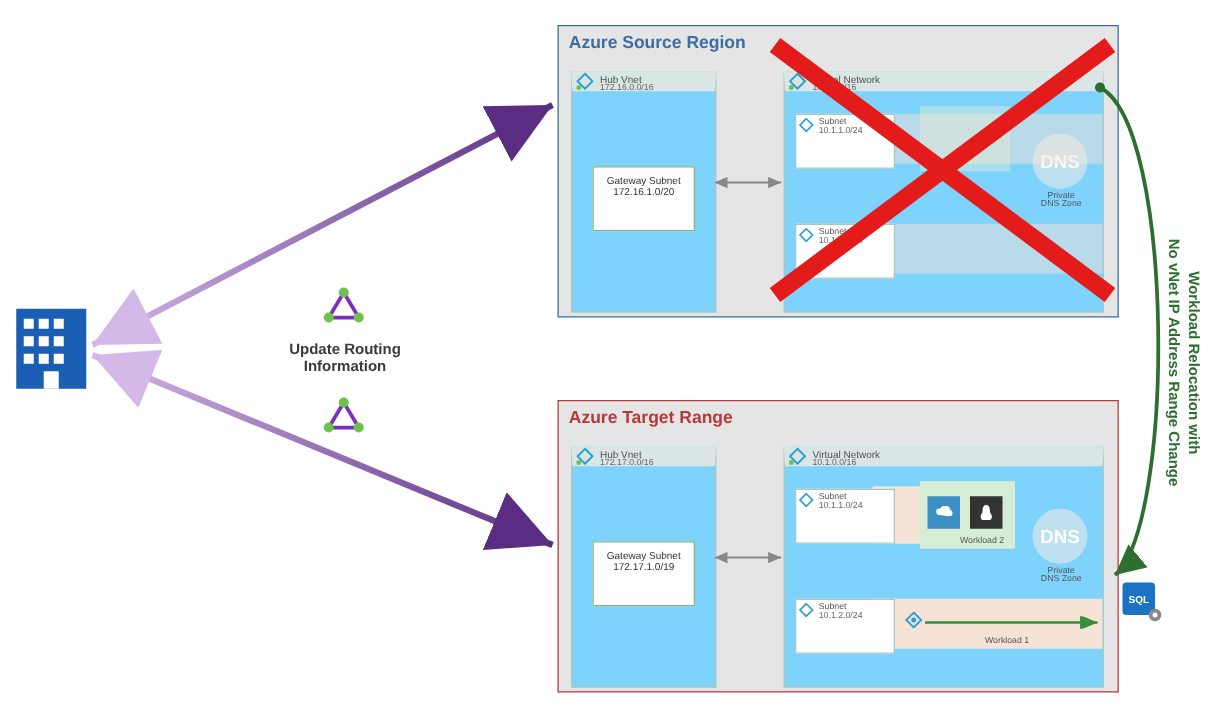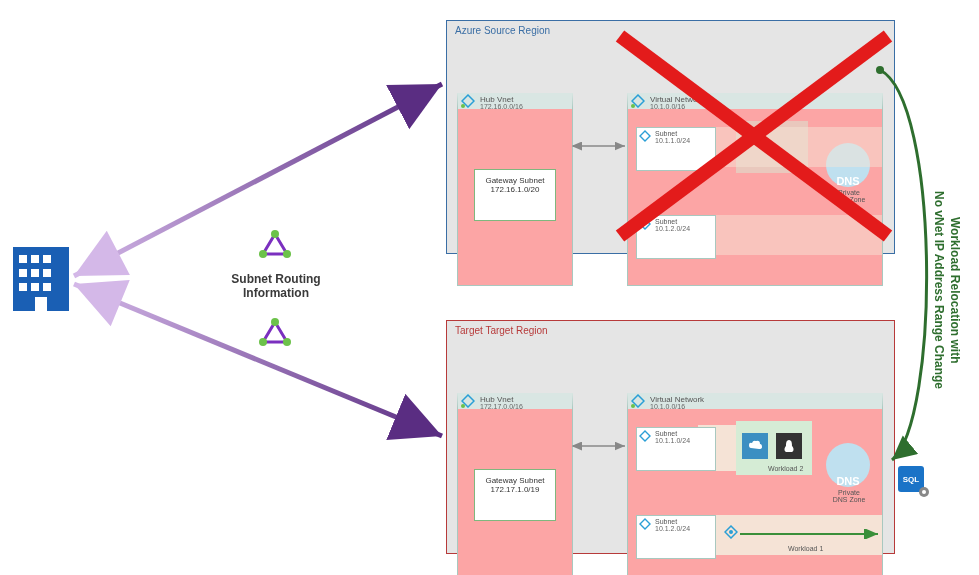--- a/index.html
+++ b/index.html
@@ -1,28 +1,28 @@
 <!DOCTYPE html>
 <html><head>
 <meta charset="utf-8">
 <style>
   html,body{margin:0;padding:0;width:979px;height:575px;background:#fff;font-family:Segoe UI,Arial,sans-serif;font-size:9px;color:#333;}
   .stage{position:relative;width:979px;height:575px;}
   .abs{position:absolute;}
   .region{background:#e5e5e5;border:1px solid;}
-  .region-title{position:absolute;top:4px;left:8px;font-size:10px;font-weight:400;}
-  .vnet-box{position:absolute;background:#fca5a5;border-top:16px solid #d9e6e3;border-left:1px solid #a8c8bf;border-right:1px solid #a8c8bf;border-bottom:1px solid #a8c8bf;margin-top:36px;}
+  .region-title{position:absolute;top:4px;left:8px;font-size:14px;font-weight:700;}
+  .vnet-box{position:absolute;background:#7dd3fc;border-top:16px solid #d9e6e3;border-left:1px solid #a8c8bf;border-right:1px solid #a8c8bf;border-bottom:1px solid #a8c8bf;}
   .vnet-title{position:absolute;top:-14px;left:22px;font-size:8px;color:#555;}
   .vnet-cidr{position:absolute;top:-6px;left:22px;font-size:7px;color:#666;}
   .vnet-icon{position:absolute;top:-15px;left:3px;width:14px;height:14px;}
   .gw-box{position:absolute;border:1px solid #7fb77e;background:#fff;text-align:center;font-size:8px;padding-top:6px;color:#333;}
   .subnet-box{position:absolute;border:1px solid #a8c8bf;background:#fff;font-size:7px;padding:2px 0 0 18px;color:#555;}
   .subnet-box .cidr{display:block;font-size:7px;color:#666;}
   .subnet-icon{position:absolute;top:2px;left:2px;width:12px;height:12px;}
-  .dns-circle{position:absolute;width:44px;height:44px;border-radius:50%;background:#bfe0ef;display:flex;align-items:flex-end;justify-content:center;color:#fff;font-size:11px;font-weight:700;}
+  .dns-circle{position:absolute;width:44px;height:44px;border-radius:50%;background:#bfe0ef;display:flex;align-items:center;justify-content:center;color:#fff;font-size:15px;font-weight:700;}
   .dns-label{position:absolute;font-size:7px;color:#555;text-align:center;width:50px;}
   .wl-band{position:absolute;background:#f5e3d6;}
   .wl-green{position:absolute;background:#d5ecd5;}
   .wl-label{position:absolute;font-size:7px;color:#555;}
   .building{position:absolute;width:56px;height:64px;background:#1a5fb4;}
   .building .win{position:absolute;width:8px;height:8px;background:#fff;}
   .bgp{position:absolute;width:28px;height:26px;}
   .bgp svg{overflow:visible;}
   .update-text{position:absolute;font-size:12px;font-weight:700;color:#3a3a3a;text-align:center;width:180px;}
   .side-text{position:absolute;font-size:12px;font-weight:600;color:#2e6e2e;writing-mode:vertical-rl;text-align:center;}
@@ -91,21 +91,21 @@
 </div>
 <div class="bgp" style="left:261px;top:320px;">
   <svg width="28" height="26">
         <path d="M14 2 L26 22 L2 22 Z" fill="none" stroke="#7b2fbf" stroke-width="3"></path>
         <circle cx="14" cy="2" r="4" fill="#6cc24a"></circle>
         <circle cx="26" cy="22" r="4" fill="#6cc24a"></circle>
         <circle cx="2" cy="22" r="4" fill="#6cc24a"></circle>
       </svg>
 </div>
 <div class="update-text" style="left:186px;top:272px;">
-  <span>Subnet Routing</span><br><span>Information</span>
+  <span>Update Routing</span><br><span>Information</span>
 </div>
 
 <div class="region abs" style="left:446px;top:20px;width:447px;height:232px;border-color:#3a6ea5;">
   <div class="region-title" style="color:#3a6ea5;">Azure Source Region</div>
 
   <div class="vnet-box" style="left:10px;top:36px;width:114px;height:176px;">
     <div class="vnet-icon">
           <svg width="14" height="14">
             <path d="M7 1 L13 7 L7 13 L1 7 Z" fill="none" stroke="#2a9fd6" stroke-width="1.5"></path>
             <circle cx="2" cy="12" r="2" fill="#6cc24a"></circle>
@@ -167,21 +167,21 @@
     </div>
   </div>
 </div>
 
 <svg class="abs" style="left:610px;top:26px;width:288px;height:220px;">
   <line x1="10" y1="10" x2="278" y2="210" stroke="#e31b1b" stroke-width="14"></line>
   <line x1="278" y1="10" x2="10" y2="210" stroke="#e31b1b" stroke-width="14"></line>
 </svg>
 
 <div class="region abs" style="left:446px;top:320px;width:447px;height:232px;border-color:#b73a3a;">
-  <div class="region-title" style="color:#b73a3a;">Target Target Region</div>
+  <div class="region-title" style="color:#b73a3a;">Azure Target Range</div>
 
   <div class="vnet-box" style="left:10px;top:36px;width:114px;height:176px;">
     <div class="vnet-icon">
           <svg width="14" height="14">
             <path d="M7 1 L13 7 L7 13 L1 7 Z" fill="none" stroke="#2a9fd6" stroke-width="1.5"></path>
             <circle cx="2" cy="12" r="2" fill="#6cc24a"></circle>
           </svg>
         </div>
     <div class="vnet-title">Hub Vnet</div>
     <div class="vnet-cidr">172.17.0.0/16</div>

